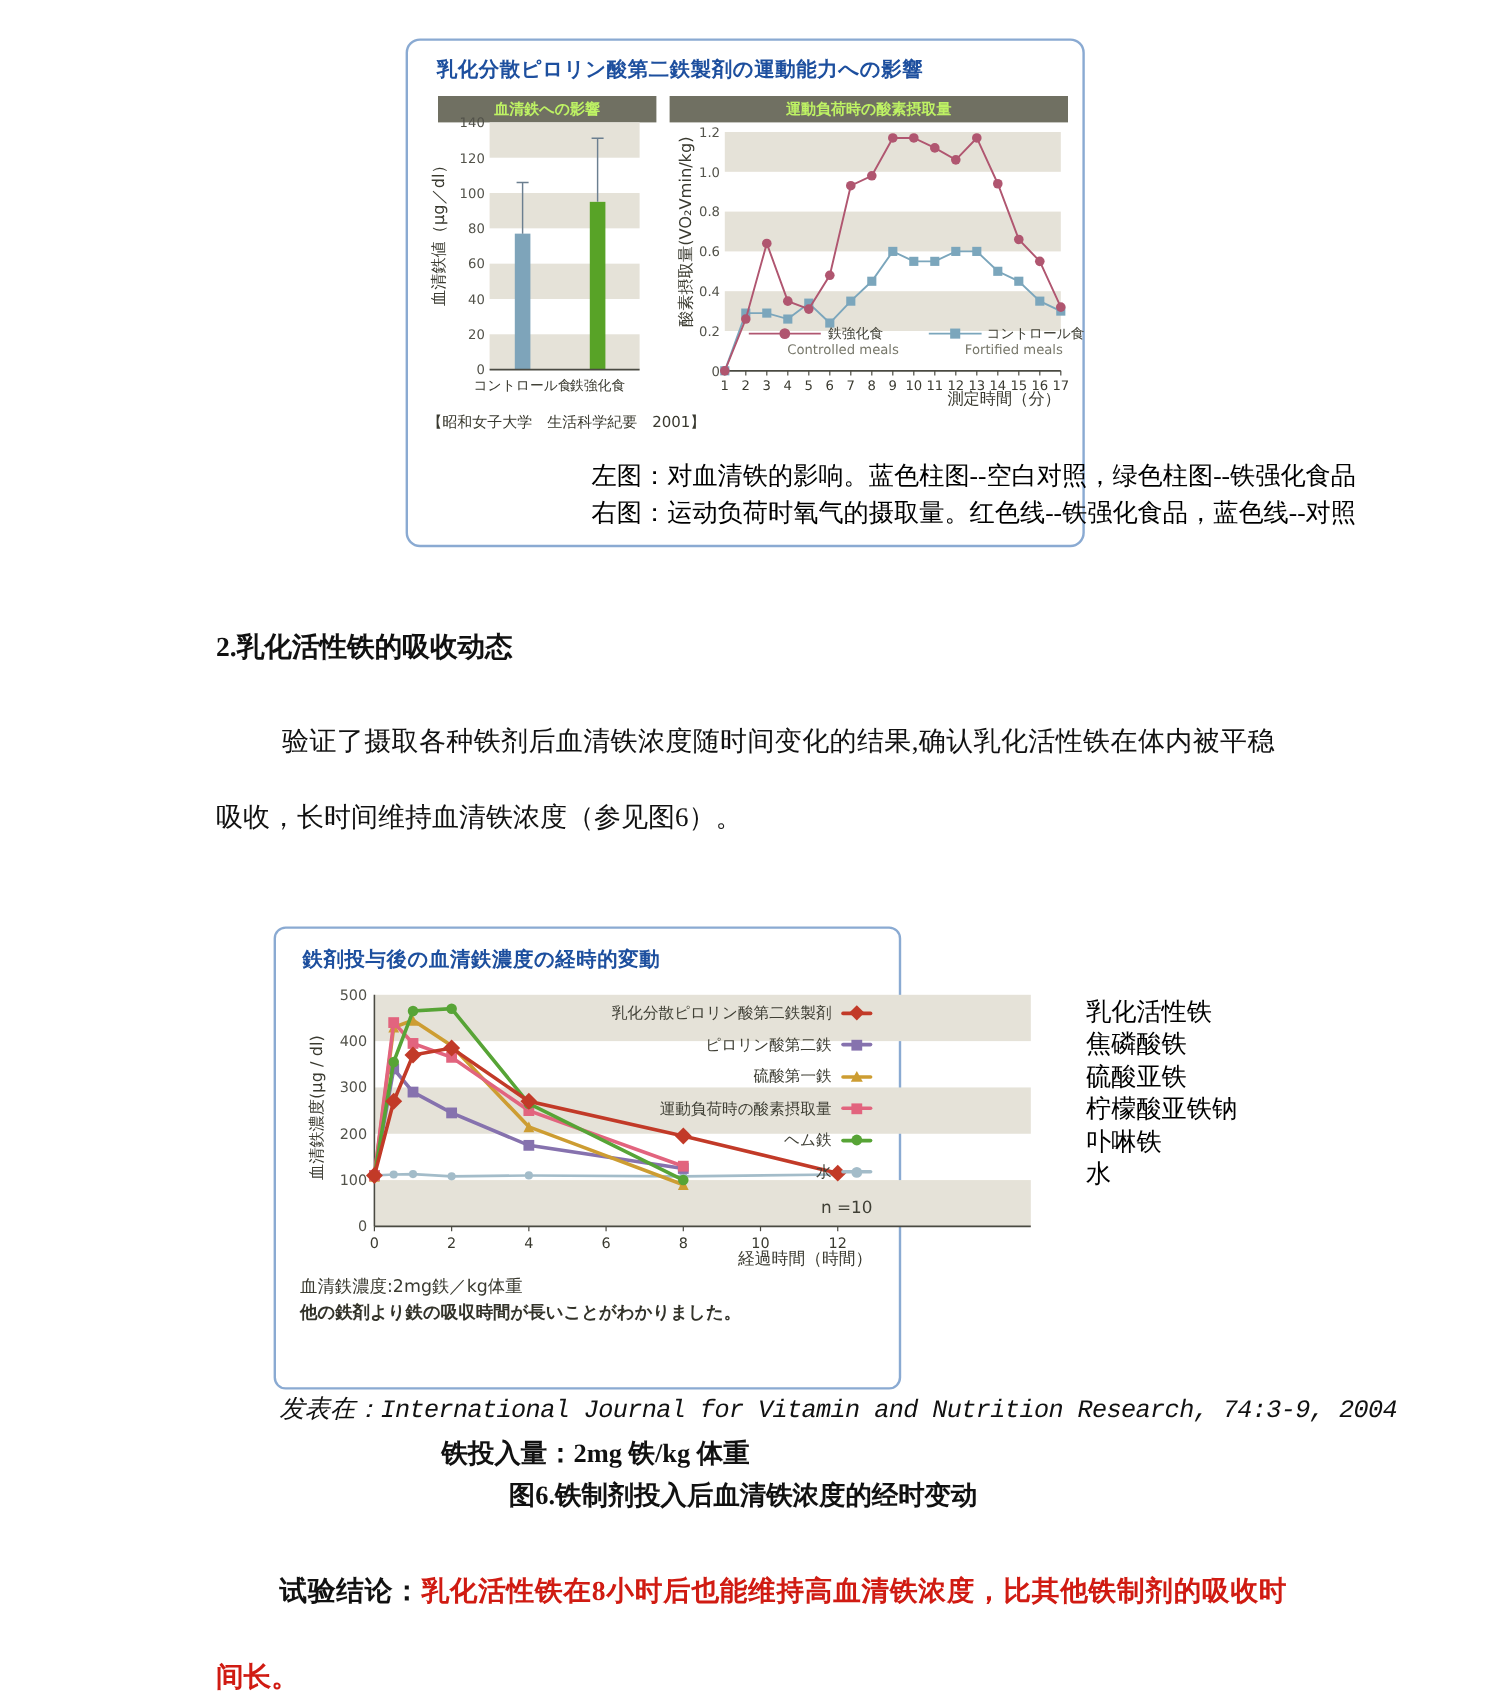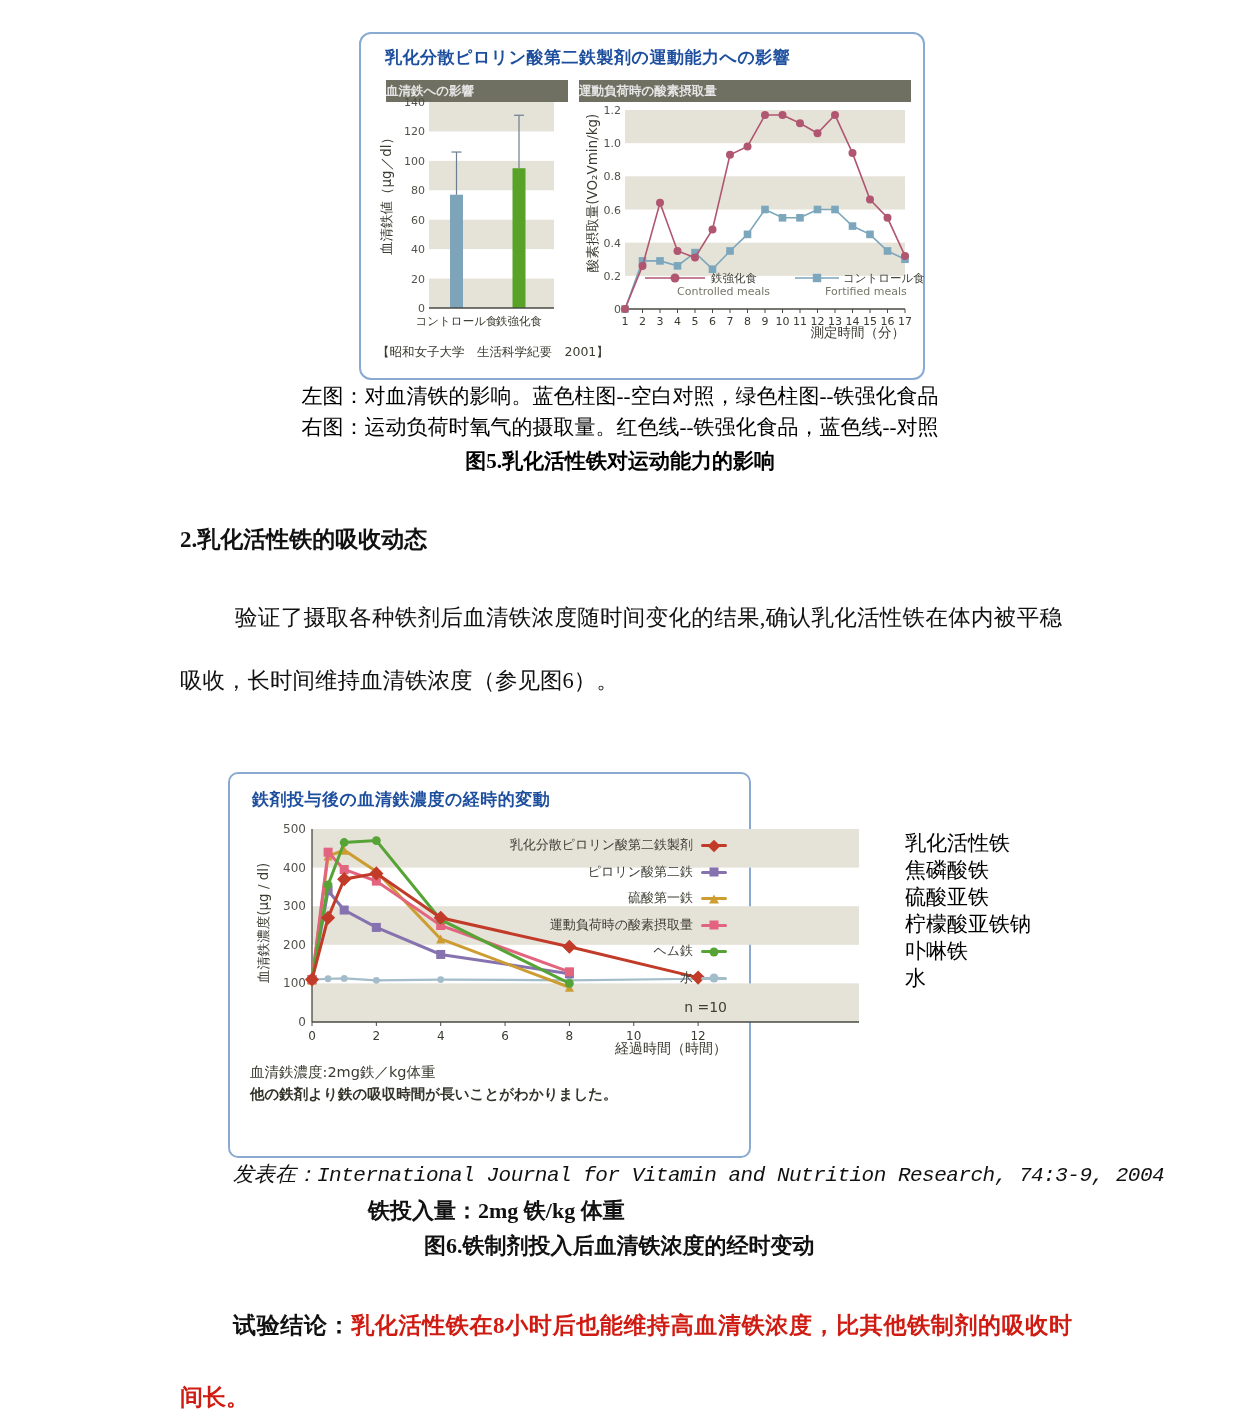--- a/index.html
+++ b/index.html
@@ -1,28 +1,28 @@
 <!DOCTYPE html>
 <html><head>
 <meta charset="utf-8">
 <style>
   html,body{margin:0;padding:0;}
   body{width:1240px;height:1414px;position:relative;background:#fff;
        font-family:"DejaVu Sans","Liberation Sans",sans-serif;color:#111;overflow:hidden;}
   
   .panel{position:absolute;background:#fff;border:2px solid #8aaad2;border-radius:12px;box-sizing:border-box;}
   .panel-title{position:absolute;font-size:17px;font-weight:bold;color:#1d4f9e;letter-spacing:.5px;}
-  .chart-header{position:absolute;background:#707062;color:#e5e5e5;font-size:12.5px;font-weight:bold;
-                line-height:22px;height:22px;}
+  .chart-header{position:absolute;background:#707062;color:#bef264;font-size:12.5px;font-weight:bold;
+                text-align:center;line-height:22px;height:22px;}
   .v-label{position:absolute;transform:rotate(-90deg);font-size:13.5px;color:#3a3a30;text-align:center;white-space:nowrap;}
   svg text{font-family:"DejaVu Sans","Liberation Sans",sans-serif;}
   .src-note{position:absolute;font-size:12.5px;color:#3a3a30;}
   
   .doc{font-family:"Liberation Serif","DejaVu Serif",serif;}
-  .caption-block{position:absolute;left:110px;width:1020px;top:381px;text-align:center;
+  .caption-block{position:absolute;left:110px;width:1020px;top:381px;text-align:right;
                  font-size:21px;line-height:31px;color:#000;}
   .caption-bold{font-weight:bold;margin-top:3px;}
   .sec-heading{position:absolute;left:180px;top:524px;font-size:23px;font-weight:bold;}
   .body-par{position:absolute;left:180px;top:586px;width:882px;font-size:22.5px;line-height:63px;
             text-indent:55px;text-align:justify;}
   
   .fig6-xlabel{position:absolute;right:22px;top:266px;font-size:14px;color:#3a3a30;}
   .fig6-dose{position:absolute;left:20px;top:289px;font-size:14.5px;color:#3a3a30;}
   .fig6-note{position:absolute;left:20px;top:310px;font-size:14.5px;font-weight:bold;color:#33332a;line-height:21px;}
   .fig6-cite{position:absolute;left:20px;top:353px;font-size:12.5px;color:#5e5e52;}
@@ -38,21 +38,21 @@
   .pub-line .ref{font-family:"Liberation Mono","DejaVu Sans Mono",monospace;font-style:italic;letter-spacing:-0.5px;}
   .dose-cn{position:absolute;left:368px;top:1196px;font-size:22px;font-weight:bold;}
   .fig6-caption{position:absolute;left:424px;top:1231px;font-size:22px;font-weight:bold;}
   .conclusion{position:absolute;left:180px;top:1290px;width:892px;font-size:23px;font-weight:bold;
               line-height:72px;text-indent:53px;text-align:justify;}
   .conclusion .red{color:#d01b12;}
 </style>
 </head>
 <body>
 
-<div class="panel" style="left:359px;top:32px;width:566px;height:348px;">
+<div class="panel" style="left:338px;top:32px;width:566px;height:424px;">
   <div class="panel-title" style="left:24px;top:12px;">乳化分散ピロリン酸第二鉄製剤の運動能力への影響</div>
 
   <div class="chart-header" style="left:25px;top:46px;width:182px;">血清鉄への影響</div>
   <div class="chart-header" style="left:218px;top:46px;width:332px;">運動負荷時の酸素摂取量</div>
 
   <div class="v-label" style="left:-64px;top:150px;width:180px;">血清鉄値（μg／dl）</div>
   <svg id="svg-fig5-left" width="210" height="250" style="position:absolute;left:40px;top:58px;">
       <rect x="28" y="10" width="125" height="29.428571428571427" fill="#e5e2d8"></rect>
       <rect x="28" y="68.85714285714286" width="125" height="29.428571428571427" fill="#e5e2d8"></rect>
       <rect x="28" y="127.71428571428571" width="125" height="29.428571428571427" fill="#e5e2d8"></rect>
@@ -168,21 +168,20 @@
       <rect x="215.8" y="181.8" width="8.4" height="8.4" fill="#7ba6bc"></rect>
       <text x="246" y="190" font-size="11.5" fill="#3f3f35">コントロール食</text>
       <text x="228" y="203" font-size="11" fill="#77776a">Fortified meals</text>
       <text x="308" y="245" text-anchor="end" font-size="13.5" fill="#3a3a30">測定時間（分）</text>
     </svg>
 </div>
 
 <div class="caption-block doc">
   <div>左图：对血清铁的影响。蓝色柱图--空白对照，绿色柱图--铁强化食品</div>
   <div>右图：运动负荷时氧气的摄取量。红色线--铁强化食品，蓝色线--对照</div>
-  <div class="caption-bold">图5.乳化活性铁对运动能力的影响</div>
 </div>
 
 <div class="sec-heading doc">2.乳化活性铁的吸收动态</div>
 <div class="body-par doc">验证了摄取各种铁剂后血清铁浓度随时间变化的结果,确认乳化活性铁在体内被平稳吸收，长时间维持血清铁浓度（参见图6）。</div>
 
 <div class="panel" style="left:228px;top:772px;width:523px;height:386px;border-radius:10px;">
   <div class="panel-title" style="left:22px;top:14px;">鉄剤投与後の血清鉄濃度の経時的変動</div>
 
   <div class="v-label" style="left:-61px;top:140px;width:190px;">血清鉄濃度(μg / dl)</div>
   <svg id="svg-fig6" width="596" height="228" style="position:absolute;left:46px;top:48px;">

